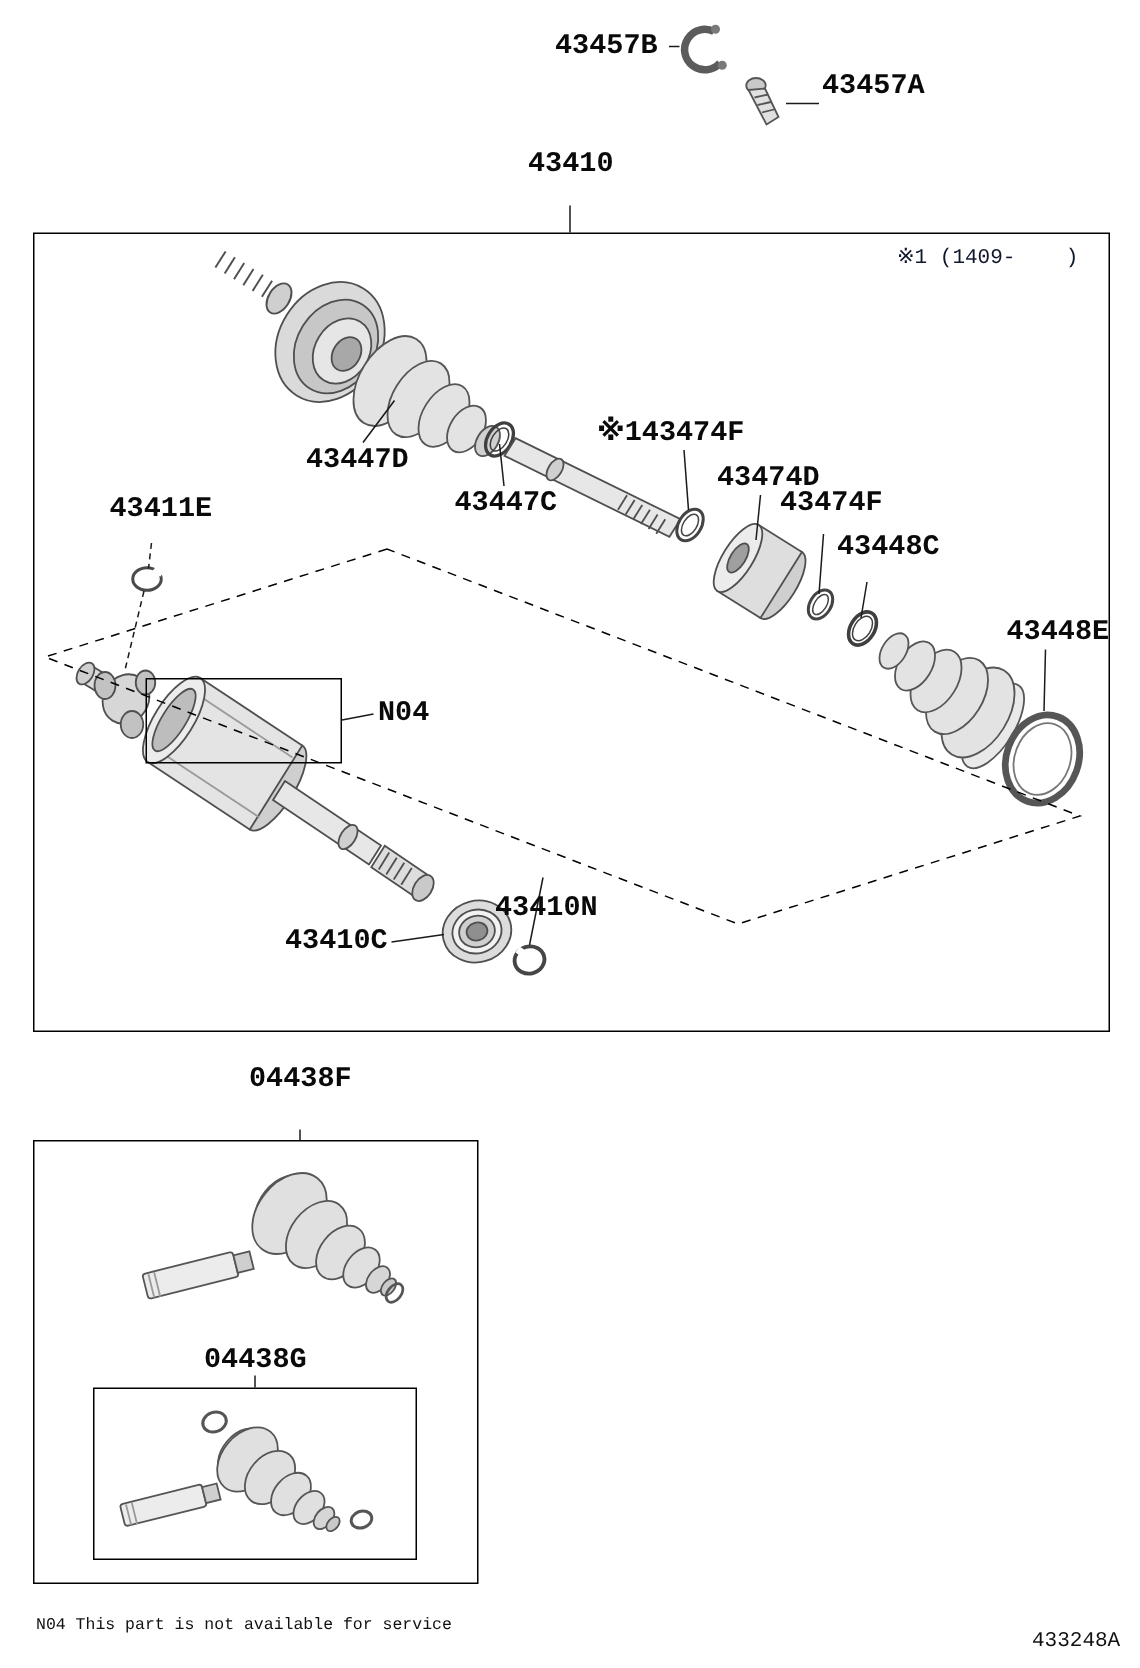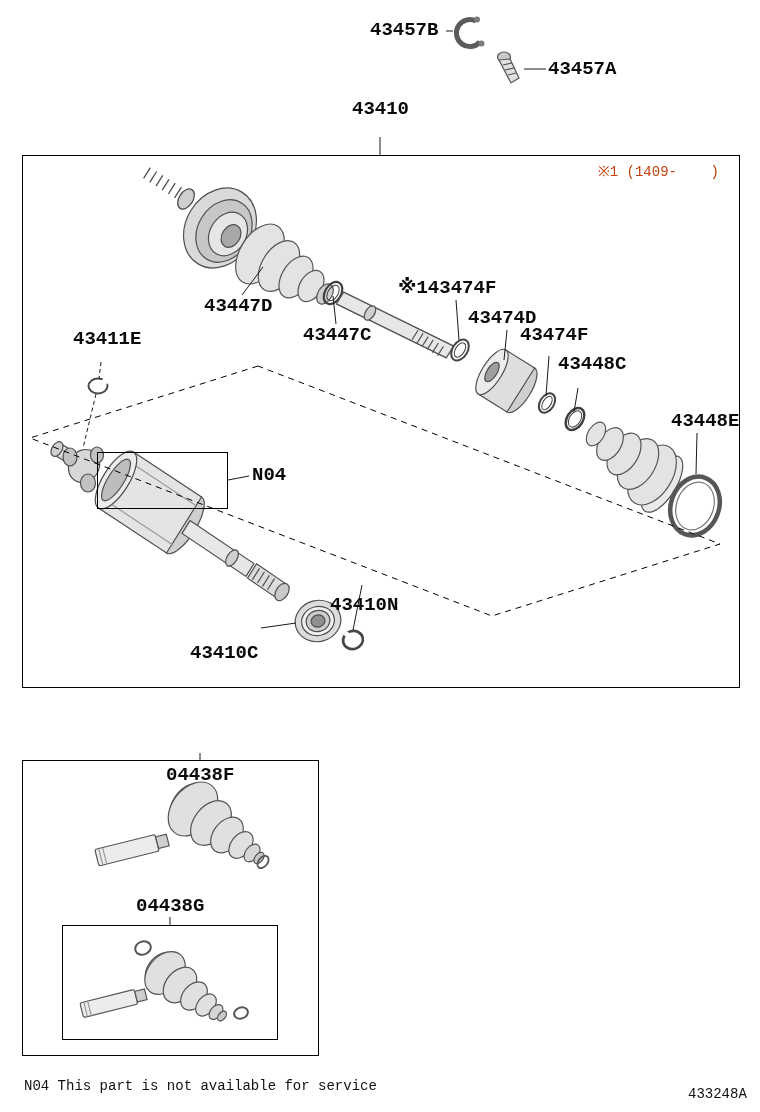--- a/index.html
+++ b/index.html
@@ -17,27 +17,26 @@
     font-weight:bold;
     font-size:19px;
     line-height:1;
     color:#0a0a0a;
     white-space:pre;
   }
   .note{
     position:absolute;
     font-size:14px;
     line-height:1;
-    color:#c2410c;
+    color:#0f172a;
     white-space:pre;
-    font-family:Liberation Mono, monospace;
   }
   .footnote{
     position:absolute;
-    font-size:14px;
+    font-size:11px;
     line-height:1.2;
     color:#111;
     white-space:pre;
   }
 </style>
 </head>
 <body>
 
 <div id="page">
 
@@ -245,35 +244,35 @@
       <line x1="362" y1="585" x2="353" y2="630"></line>
       <line x1="261" y1="628" x2="296" y2="623"></line>
       <line x1="200" y1="753" x2="200" y2="760"></line>
       <line x1="170" y1="917" x2="170" y2="925"></line>
       <line x1="101" y1="362" x2="99" y2="379" stroke-dasharray="4 3"></line>
       <line x1="96" y1="394" x2="83" y2="448" stroke-dasharray="4 3"></line>
     </g>
   </svg>
 
   <span class="callout" style="left:370px;top:21px">43457B</span>
-  <span class="callout" style="left:548px;top:60px">43457A</span>
+  <span class="callout" style="left:548px;top:48px">43457A</span>
   <span class="callout" style="left:352px;top:100px">43410</span>
   <span class="note" style="left:598px;top:165px">※1 (1409-    )</span>
 
   <span class="callout" style="left:204px;top:297px">43447D</span>
   <span class="callout" style="left:303px;top:326px">43447C</span>
   <span class="callout" style="left:398px;top:279px">※143474F</span>
-  <span class="callout" style="left:468px;top:309px">43474D</span>
+  <span class="callout" style="left:478px;top:309px">43474D</span>
   <span class="callout" style="left:520px;top:326px">43474F</span>
   <span class="callout" style="left:558px;top:355px">43448C</span>
   <span class="callout" style="left:671px;top:412px">43448E</span>
   <span class="callout" style="left:73px;top:330px">43411E</span>
   <span class="callout" style="left:252px;top:466px">N04</span>
   <span class="callout" style="left:330px;top:596px">43410N</span>
-  <span class="callout" style="left:190px;top:644px">43410C</span>
-
-  <span class="callout" style="left:166px;top:766px">04438F</span>
+  <span class="callout" style="left:190px;top:618px">43410C</span>
+
+  <span class="callout" style="left:166px;top:710px">04438F</span>
   <span class="callout" style="left:136px;top:897px">04438G</span>
 
   <span class="footnote" style="left:24px;top:1078px">N04 This part is not available for service</span>
   <span class="footnote" style="left:688px;top:1086px;font-size:14px">433248A</span>
 
 </div>
 
 </body></html>

